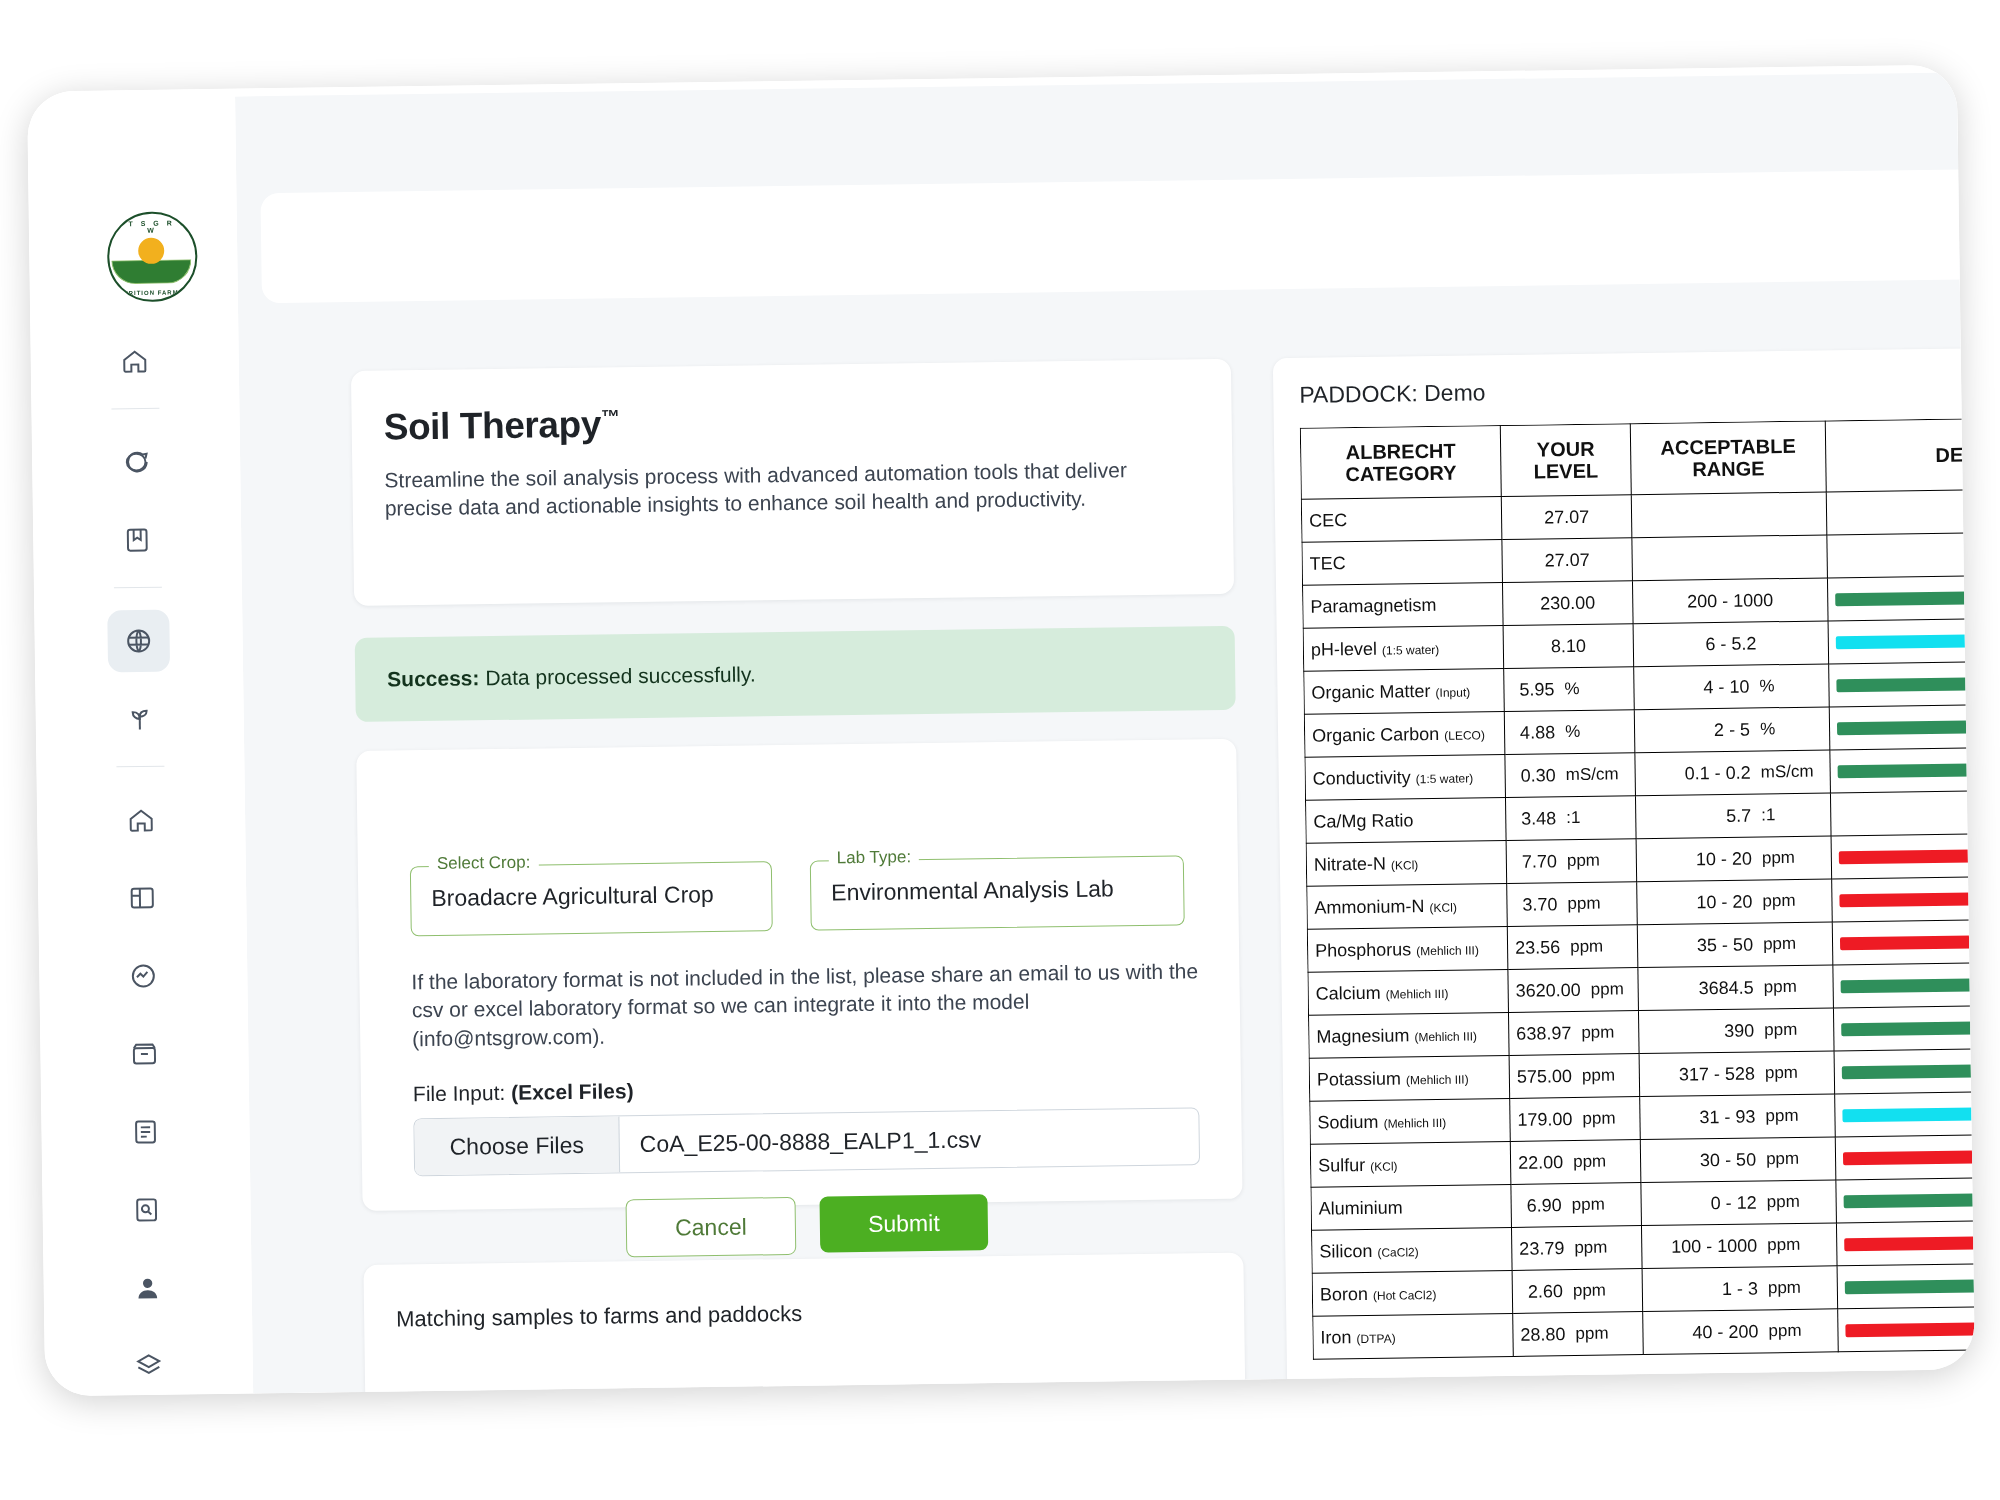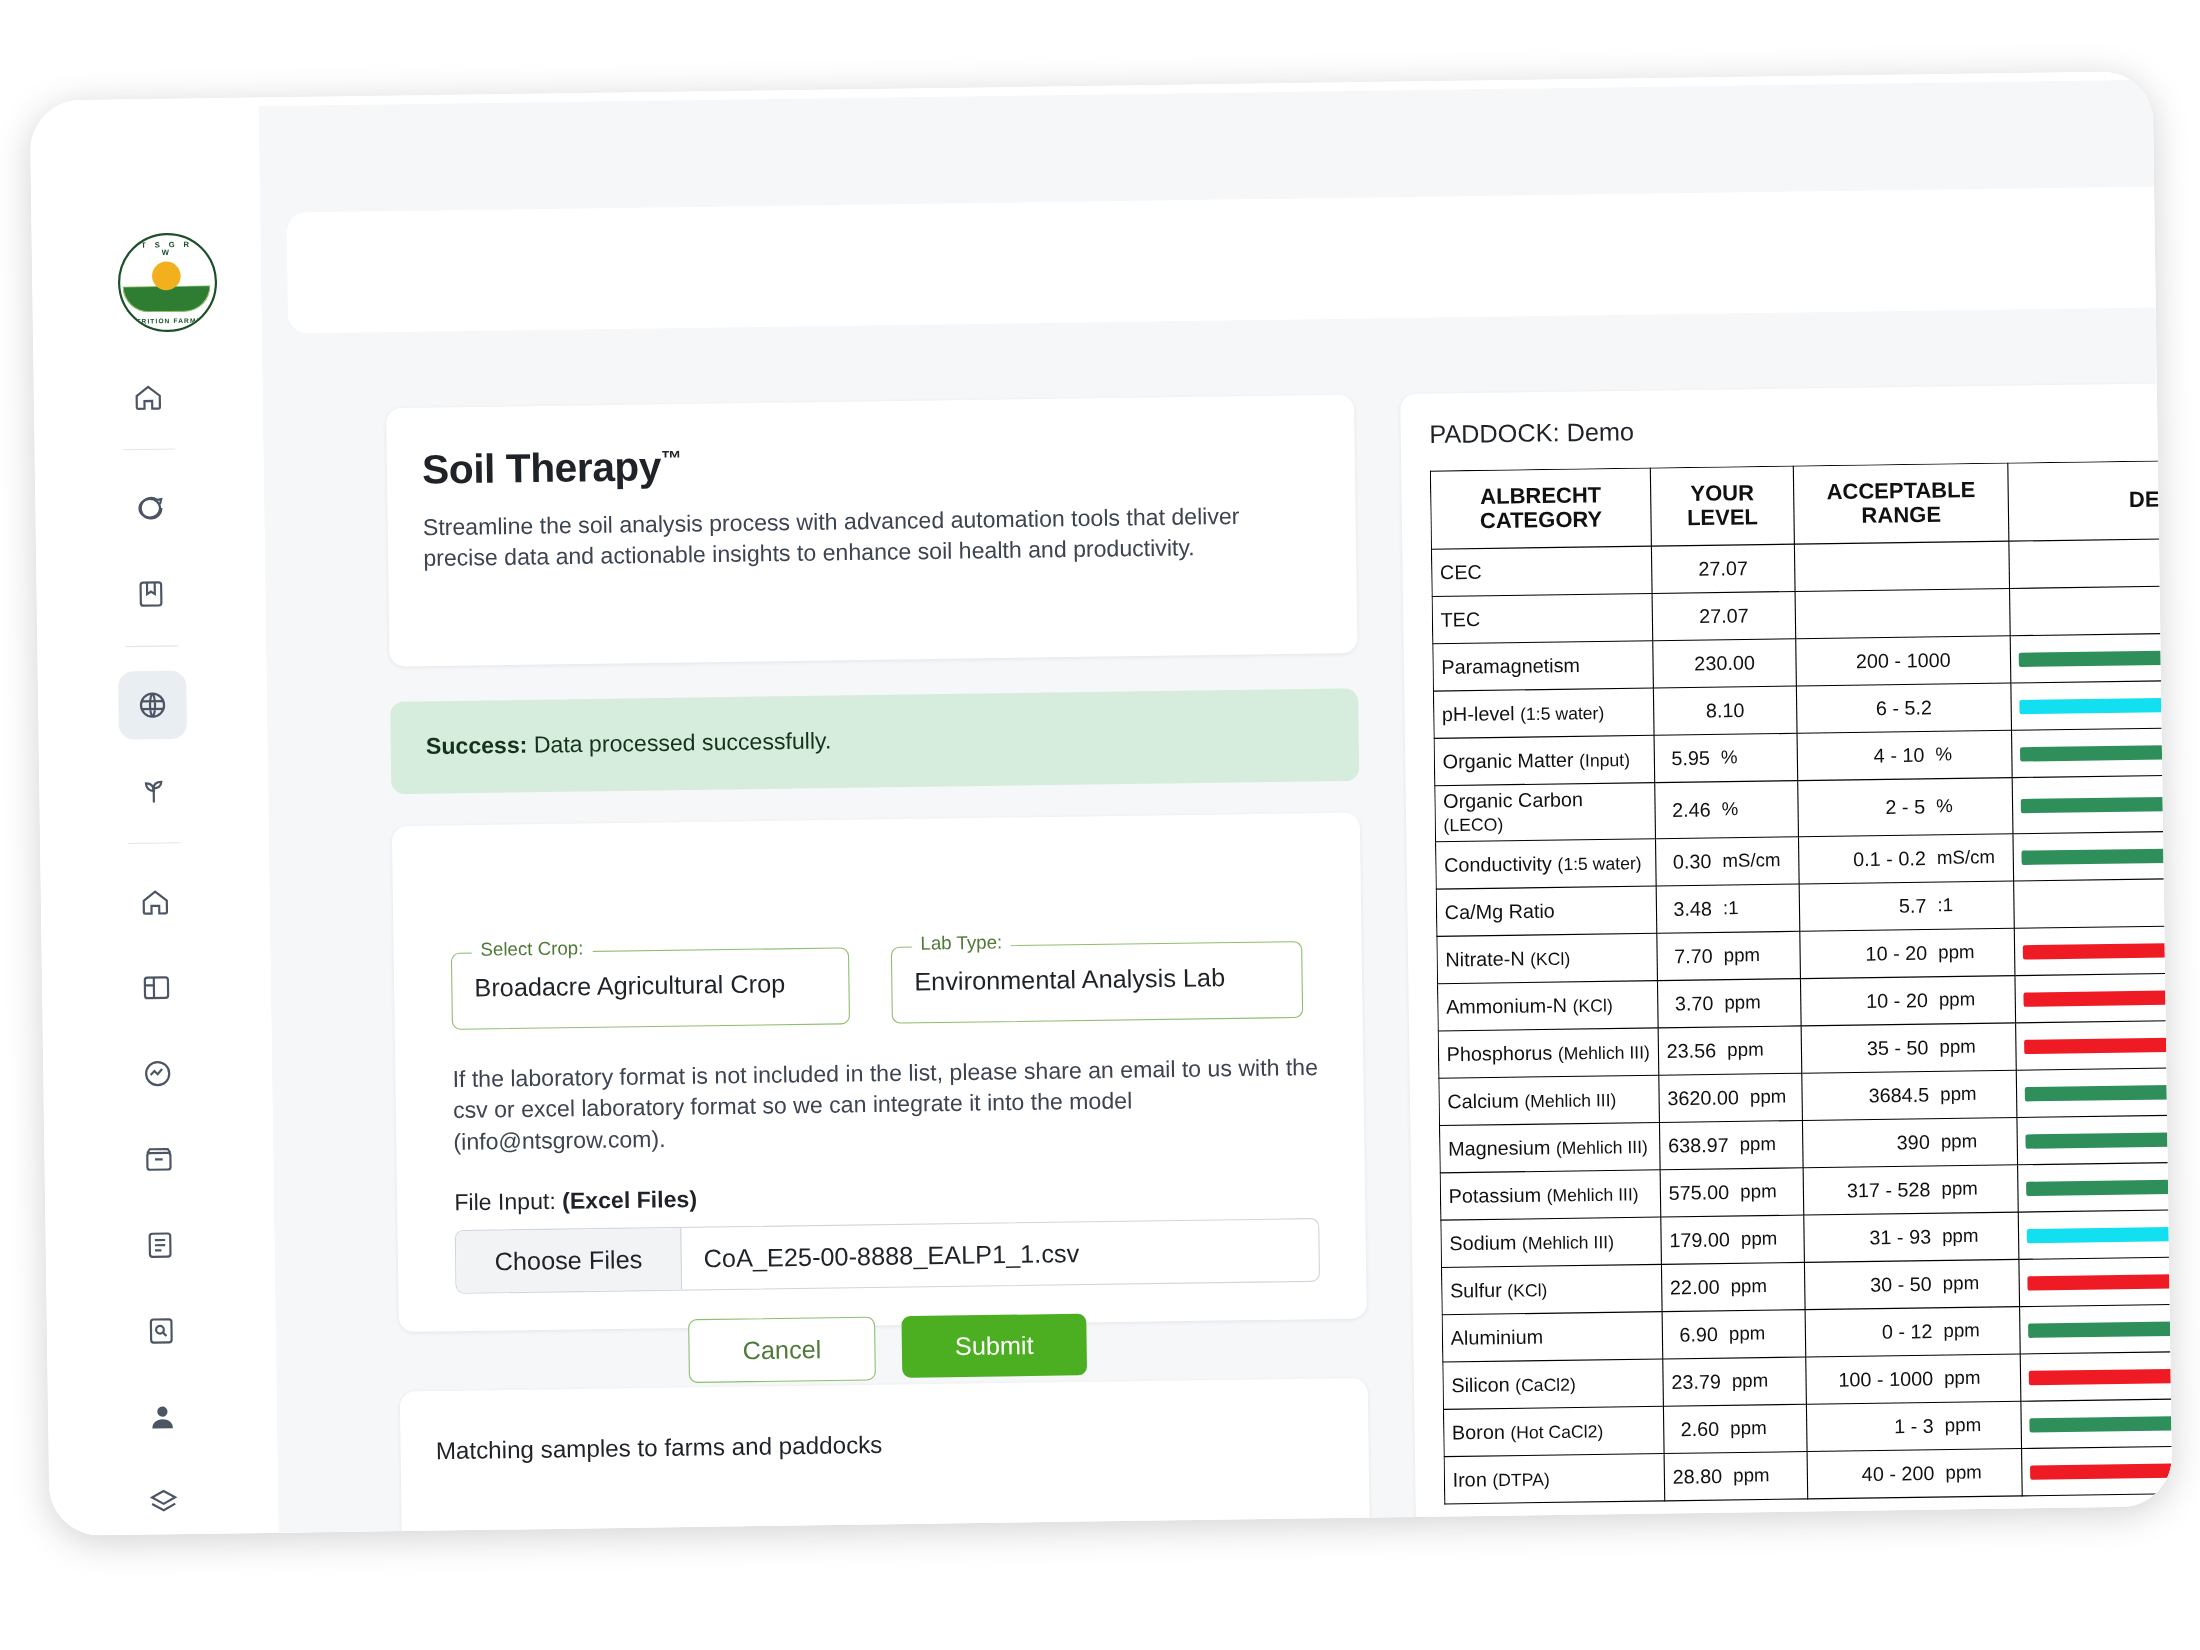--- a/index.html
+++ b/index.html
@@ -341,21 +341,21 @@
     font-size: 20px;
     line-height: 1.1;
     height: 62px;
   }
   col.c-cat { width: 200px; }
   col.c-lvl { width: 130px; }
   col.c-rng { width: 195px; }
   col.c-def { width: 265px; }
 
   td.cat { text-align: left; }
-  td.cat small { font-size: 16px; }
+  td.cat small { font-size: 12px; }
   .cellpair { display: flex; justify-content: flex-end; align-items: center; gap: 10px; }
   .cellpair .n { text-align: right; }
   .cellpair .u { width: 62px; text-align: left; font-size: 17px; }
   .cellpair.center { justify-content: center; }
   td.bar { padding: 0 0 0 0; }
   .barfill {
     height: 13px;
     border-radius: 2px;
     margin: 0;
   }
@@ -664,21 +664,21 @@
                       </div>
                     </td>
                     <td class="bar">
                       <div class="barfill bar-green" style="width: 100%;"></div>
                     </td>
                   </tr>
                   <tr>
                     <td class="cat">Organic Carbon <small>(LECO)</small></td>
                     <td>
                       <div class="cellpair">
-                        <span class="n">2.46</span>
+                        <span class="n">4.88</span>
                         <span class="u">%</span>
                       </div>
                     </td>
                     <td>
                       <div class="cellpair">
                         <span class="n">2 - 5</span>
                         <span class="u">%</span>
                       </div>
                     </td>
                     <td class="bar">

